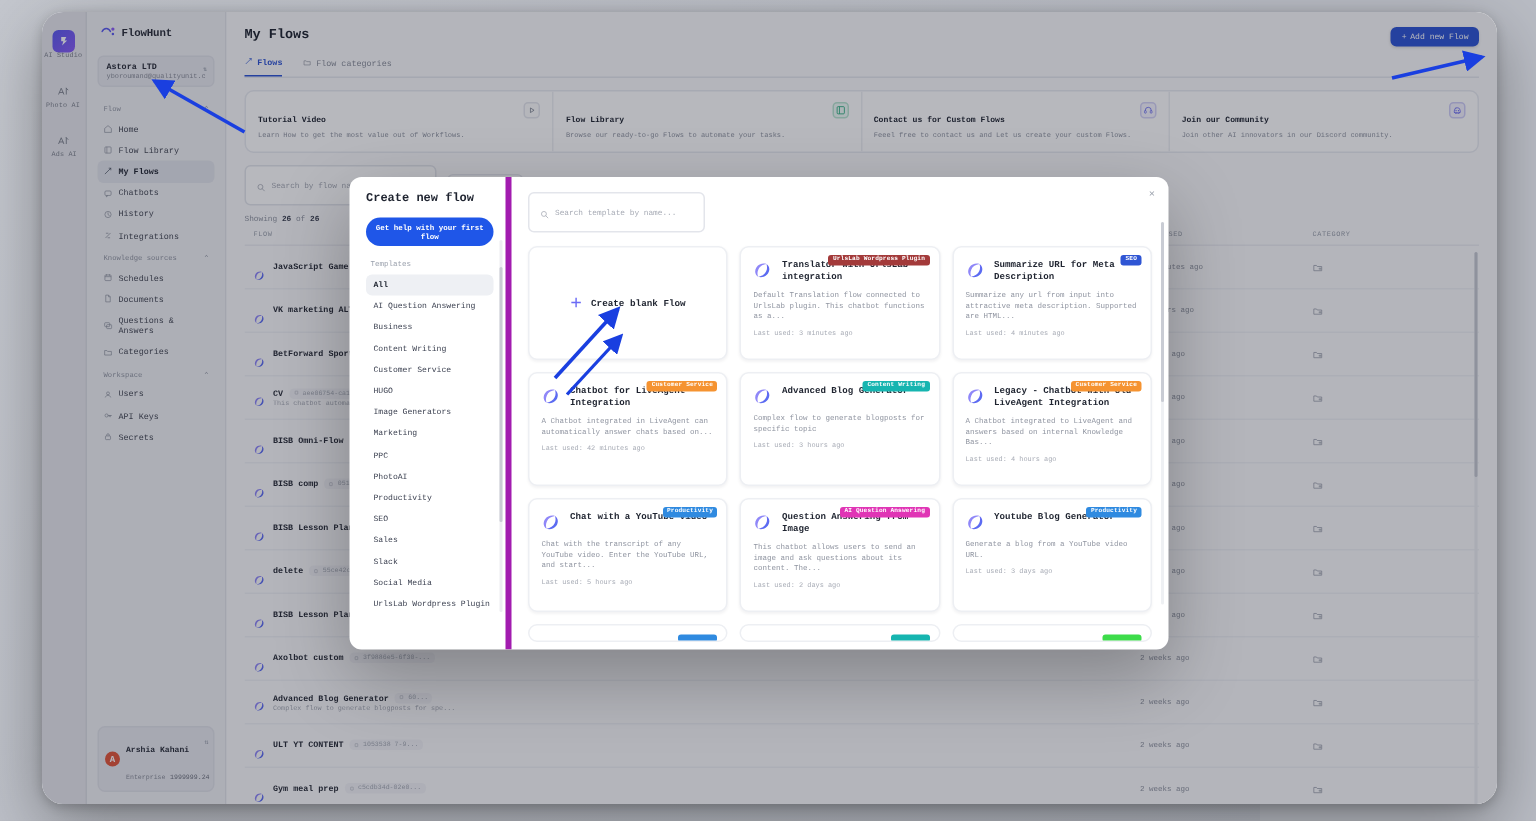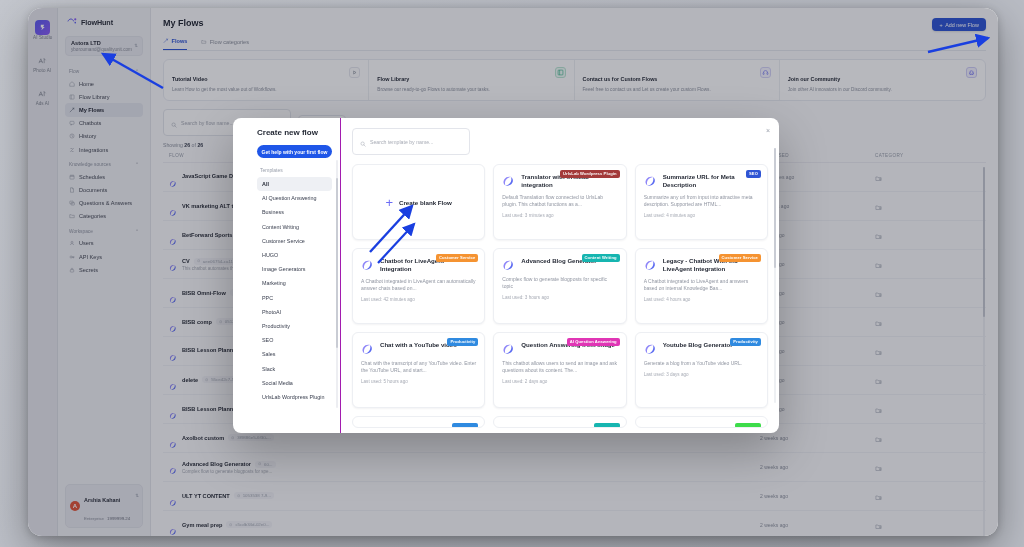--- a/index.html
+++ b/index.html
@@ -5,20 +5,21 @@
   * { box-sizing: border-box; margin: 0; padding: 0; }
   html, body {
     width: 1024px; height: 547px;
     background: #b9bcc4;
     font-family: "Liberation Sans", sans-serif;
     overflow: hidden;
   }
   #app {
     position: absolute; left: 0; top: 0; width: 840px; height: 547px;
     background: linear-gradient(135deg,#c4c7ce 0%, #bcbfc7 40%, #b2b6bf 100%);
+    font-family: Liberation Mono, monospace;
   }
 
   
   .window {
     position: absolute; left: 28px; top: 8px;
     width: 970px; height: 528px;
     background: #f5f6f8;
     border-radius: 14px;
     box-shadow: 0 14px 44px rgba(0,0,0,.34), 0 2px 8px rgba(0,0,0,.2);
     overflow: hidden;
@@ -180,22 +181,22 @@
   .overlay {
     position:absolute; inset:0; background:rgba(15,20,35,.30); z-index:20;
   }
   .modal {
     position:absolute; left:205px; top:110px; width:546px; height:315px;
     background:#fff; border-radius:8px; z-index:21;
     box-shadow:0 18px 48px rgba(0,0,0,.28);
     display:flex; overflow:hidden;
   }
   .modal-left {
-    width:108px; flex:0 0 108px; padding:10px 8px 0 24px;
-    border-right:1px solid #a21caf; overflow:hidden; position:relative;
+    width:108px; flex:0 0 108px; padding:10px 8px 0 11px;
+    border-right:4px solid #a21caf; overflow:hidden; position:relative;
   }
   .modal-title { font-size:8px; font-weight:700; color:#1f2430; margin-bottom:8px; }
   .help-btn {
     background:#1f56e8; color:#fff; text-align:center; border-radius:10px;
     font-size:5px; font-weight:700; padding:3.5px 4px; cursor:pointer; margin-bottom:9px;
   }
   .tmpl-label { font-size:5px; color:#9aa0ac; margin-bottom:4px; padding-left:3px;}
   .cat-list { display:flex; flex-direction:column; }
   .cat-item {
     font-size:5.4px; color:#3b4050; padding:4.1px 5px; border-radius:4px; cursor:pointer;

